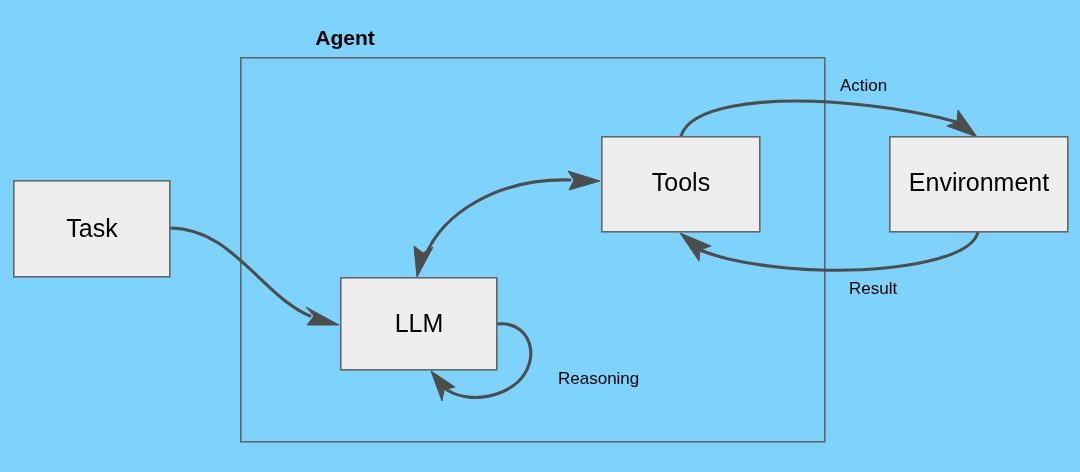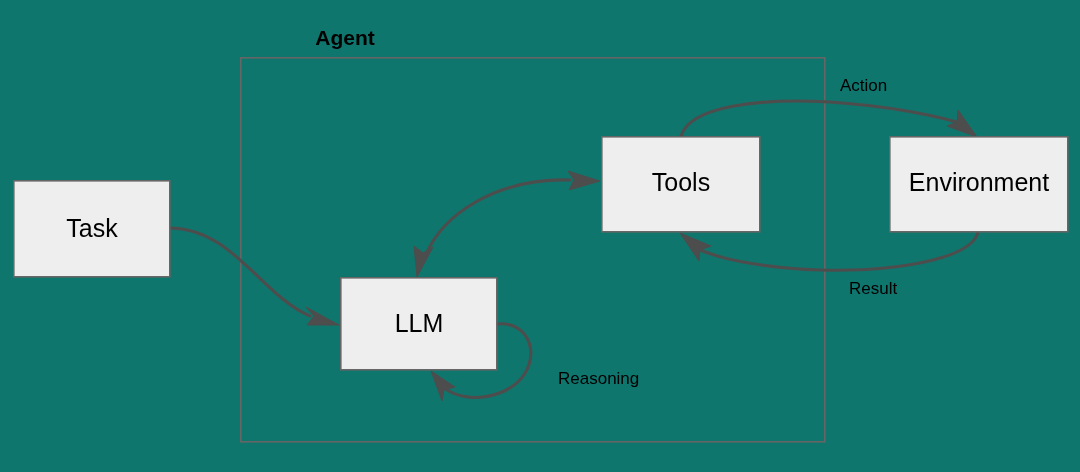--- a/index.html
+++ b/index.html
@@ -4,21 +4,21 @@
 <style>
   html, body {
     margin: 0;
     padding: 0;
     background: #ffffff;
   }
   #canvas {
     position: relative;
     width: 1080px;
     height: 472px;
-    background: #0f766e;
+    background: #7dd3fc;
     overflow: hidden;
     font-family: "Liberation Sans", "DejaVu Sans", sans-serif;
   }
   #diagram-svg {
     position: absolute;
     left: 0;
     top: 0;
     width: 1080px;
     height: 472px;
   }

